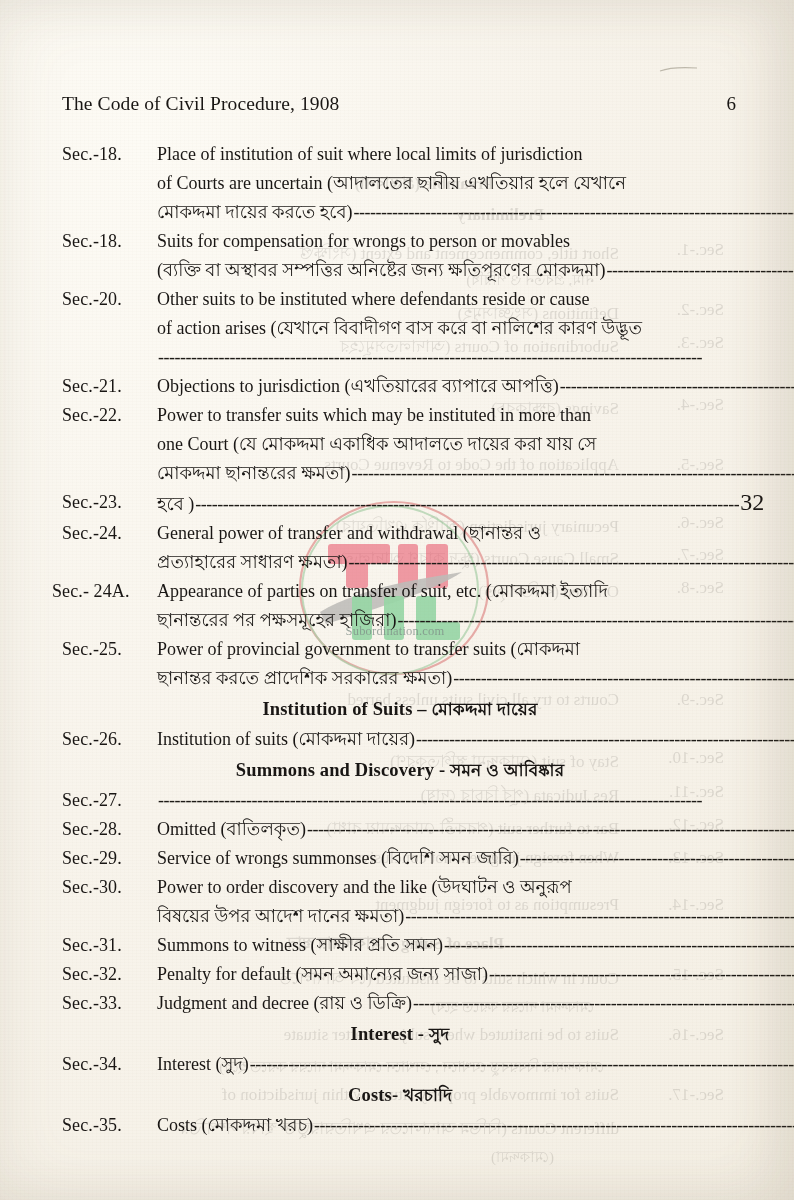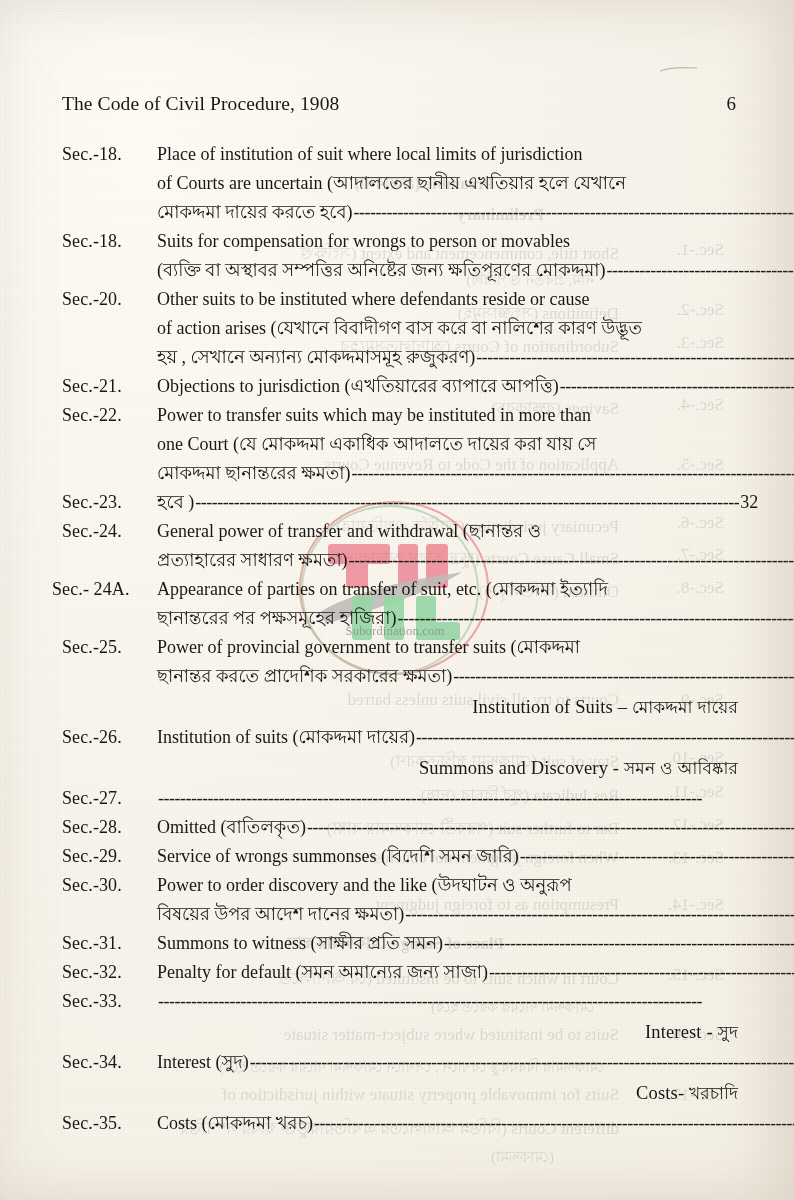--- a/index.html
+++ b/index.html
@@ -66,24 +66,24 @@
   .lead-row .txt{white-space:nowrap;}
   .leader{
     flex:1 1 auto;
     overflow:hidden;
     white-space:nowrap;
     font-size:18px;
     letter-spacing:-.5px;
     margin:0 1px;
     color:#1d1a16;
   }
-  .pg{font-size:18px;white-space:nowrap;padding-left:0px;}
+  .pg{font-size:24px;white-space:nowrap;padding-left:0px;}
 
   .grouphead{
-    text-align:right;font-weight:normal;font-size:18.5px;line-height:30px;
+    text-align:center;font-weight:bold;font-size:18.5px;line-height:30px;
     margin:1px 0 0 0;letter-spacing:.15px;
   }
   .grouphead .bnh{font-family:"Liberation Sans","DejaVu Sans",sans-serif;font-size:17px;}
 
   
   .watermark{
     position:absolute;left:286px;top:500px;width:216px;height:180px;
     pointer-events:none;opacity:.62;
   }
   .wm-url{
@@ -204,21 +204,20 @@
               <span class="leader">---------------------------------------------------------------------------------------------------</span>
             </div>
           </div>
         </div>
         <div class="entry">
           <div class="sec">Sec.-20.</div>
           <div class="body">
             <div class="ln">Other suits to be instituted where defendants reside or cause</div>
             <div class="ln">of action arises (যেখানে বিবাদীগণ বাস করে বা নালিশের কারণ উদ্ভূত</div>
             <div class="ln lead-row">
-              <span class="txt">হয় , সেখানে অন্যান্য মোকদ্দমাসমূহ রুজুকরণ)</span>
               <span class="leader">---------------------------------------------------------------------------------------------------</span>
             </div>
           </div>
         </div>
         <div class="entry">
           <div class="sec">Sec.-21.</div>
           <div class="body">
             <div class="ln lead-row">
               <span class="txt">Objections to jurisdiction (এখতিয়ারের ব্যাপারে আপত্তি)</span>
               <span class="leader">---------------------------------------------------------------------------------------------------</span>
@@ -338,20 +337,21 @@
             <div class="ln lead-row">
               <span class="txt">Penalty for default (সমন অমান্যের জন্য সাজা)</span>
               <span class="leader">---------------------------------------------------------------------------------------------------</span>
             </div>
           </div>
         </div>
         <div class="entry">
           <div class="sec">Sec.-33.</div>
           <div class="body">
             <div class="ln lead-row">
+              <span class="txt">Judgment and decree (রায় ও ডিক্রি)</span>
               <span class="leader">---------------------------------------------------------------------------------------------------</span>
             </div>
           </div>
         </div>
         <div class="grouphead"><span>Interest - </span><span class="bnh">সুদ</span></div>
         <div class="entry">
           <div class="sec">Sec.-34.</div>
           <div class="body">
             <div class="ln lead-row">
               <span class="txt">Interest (সুদ) </span>

